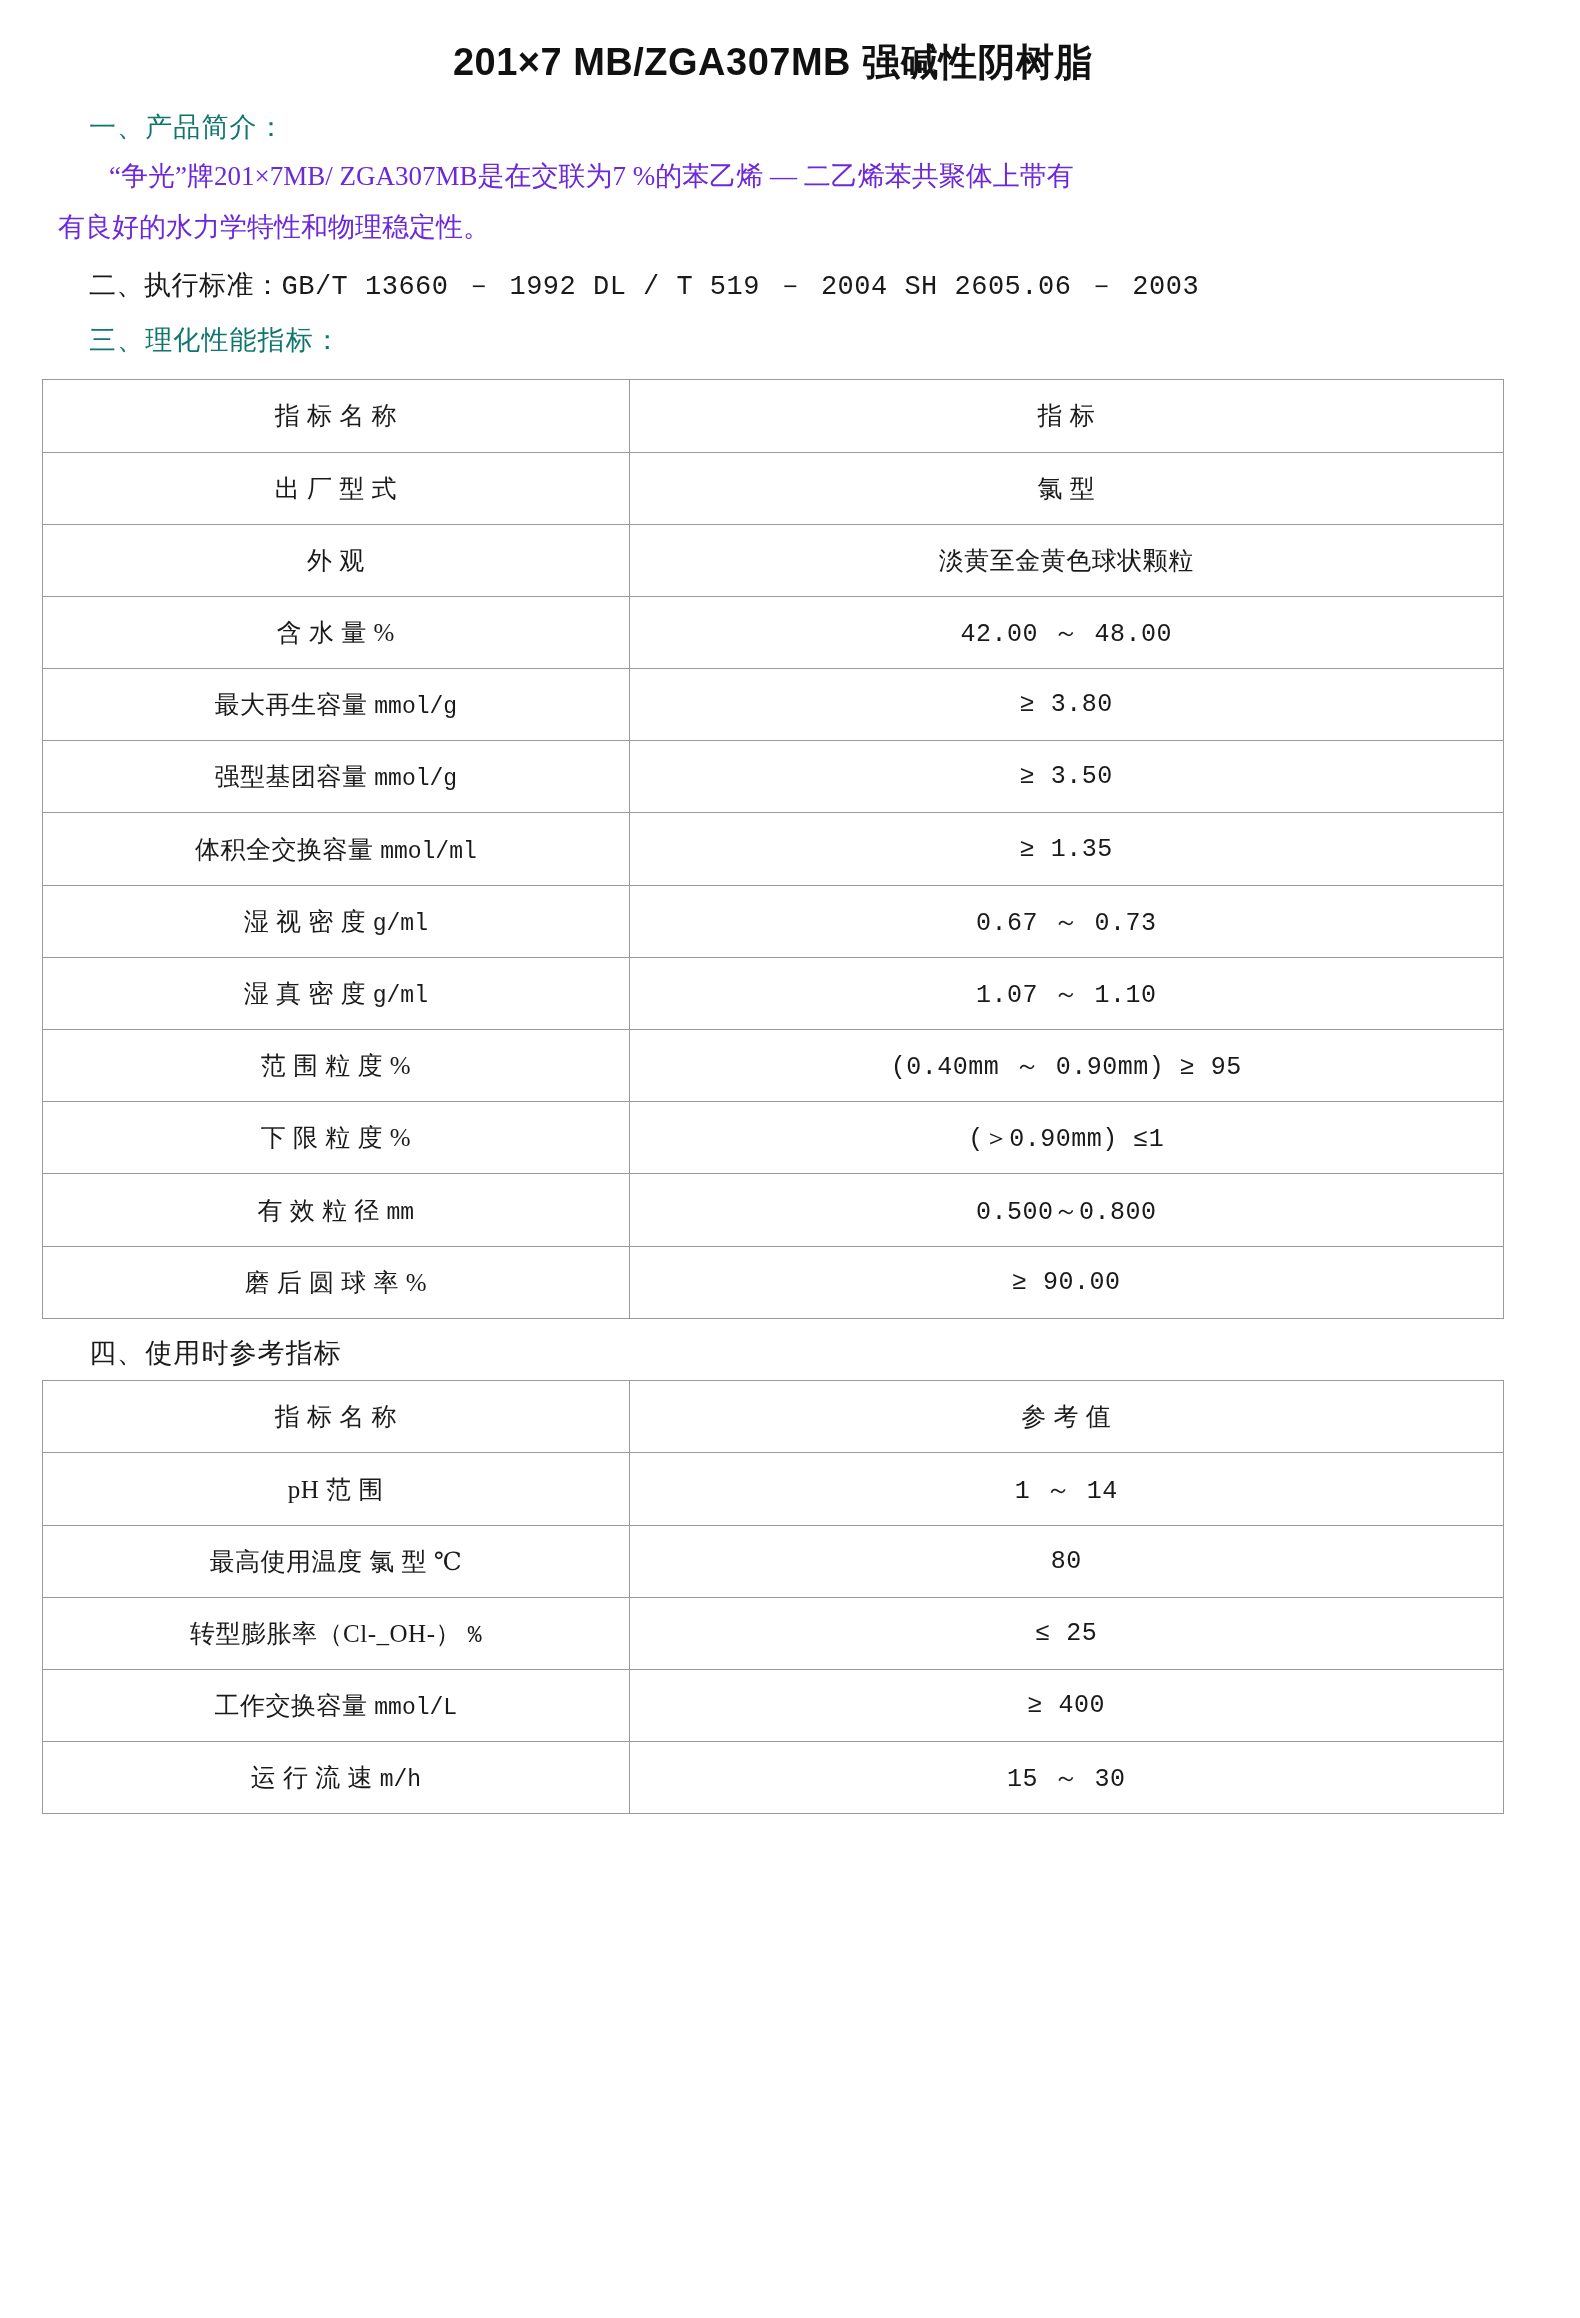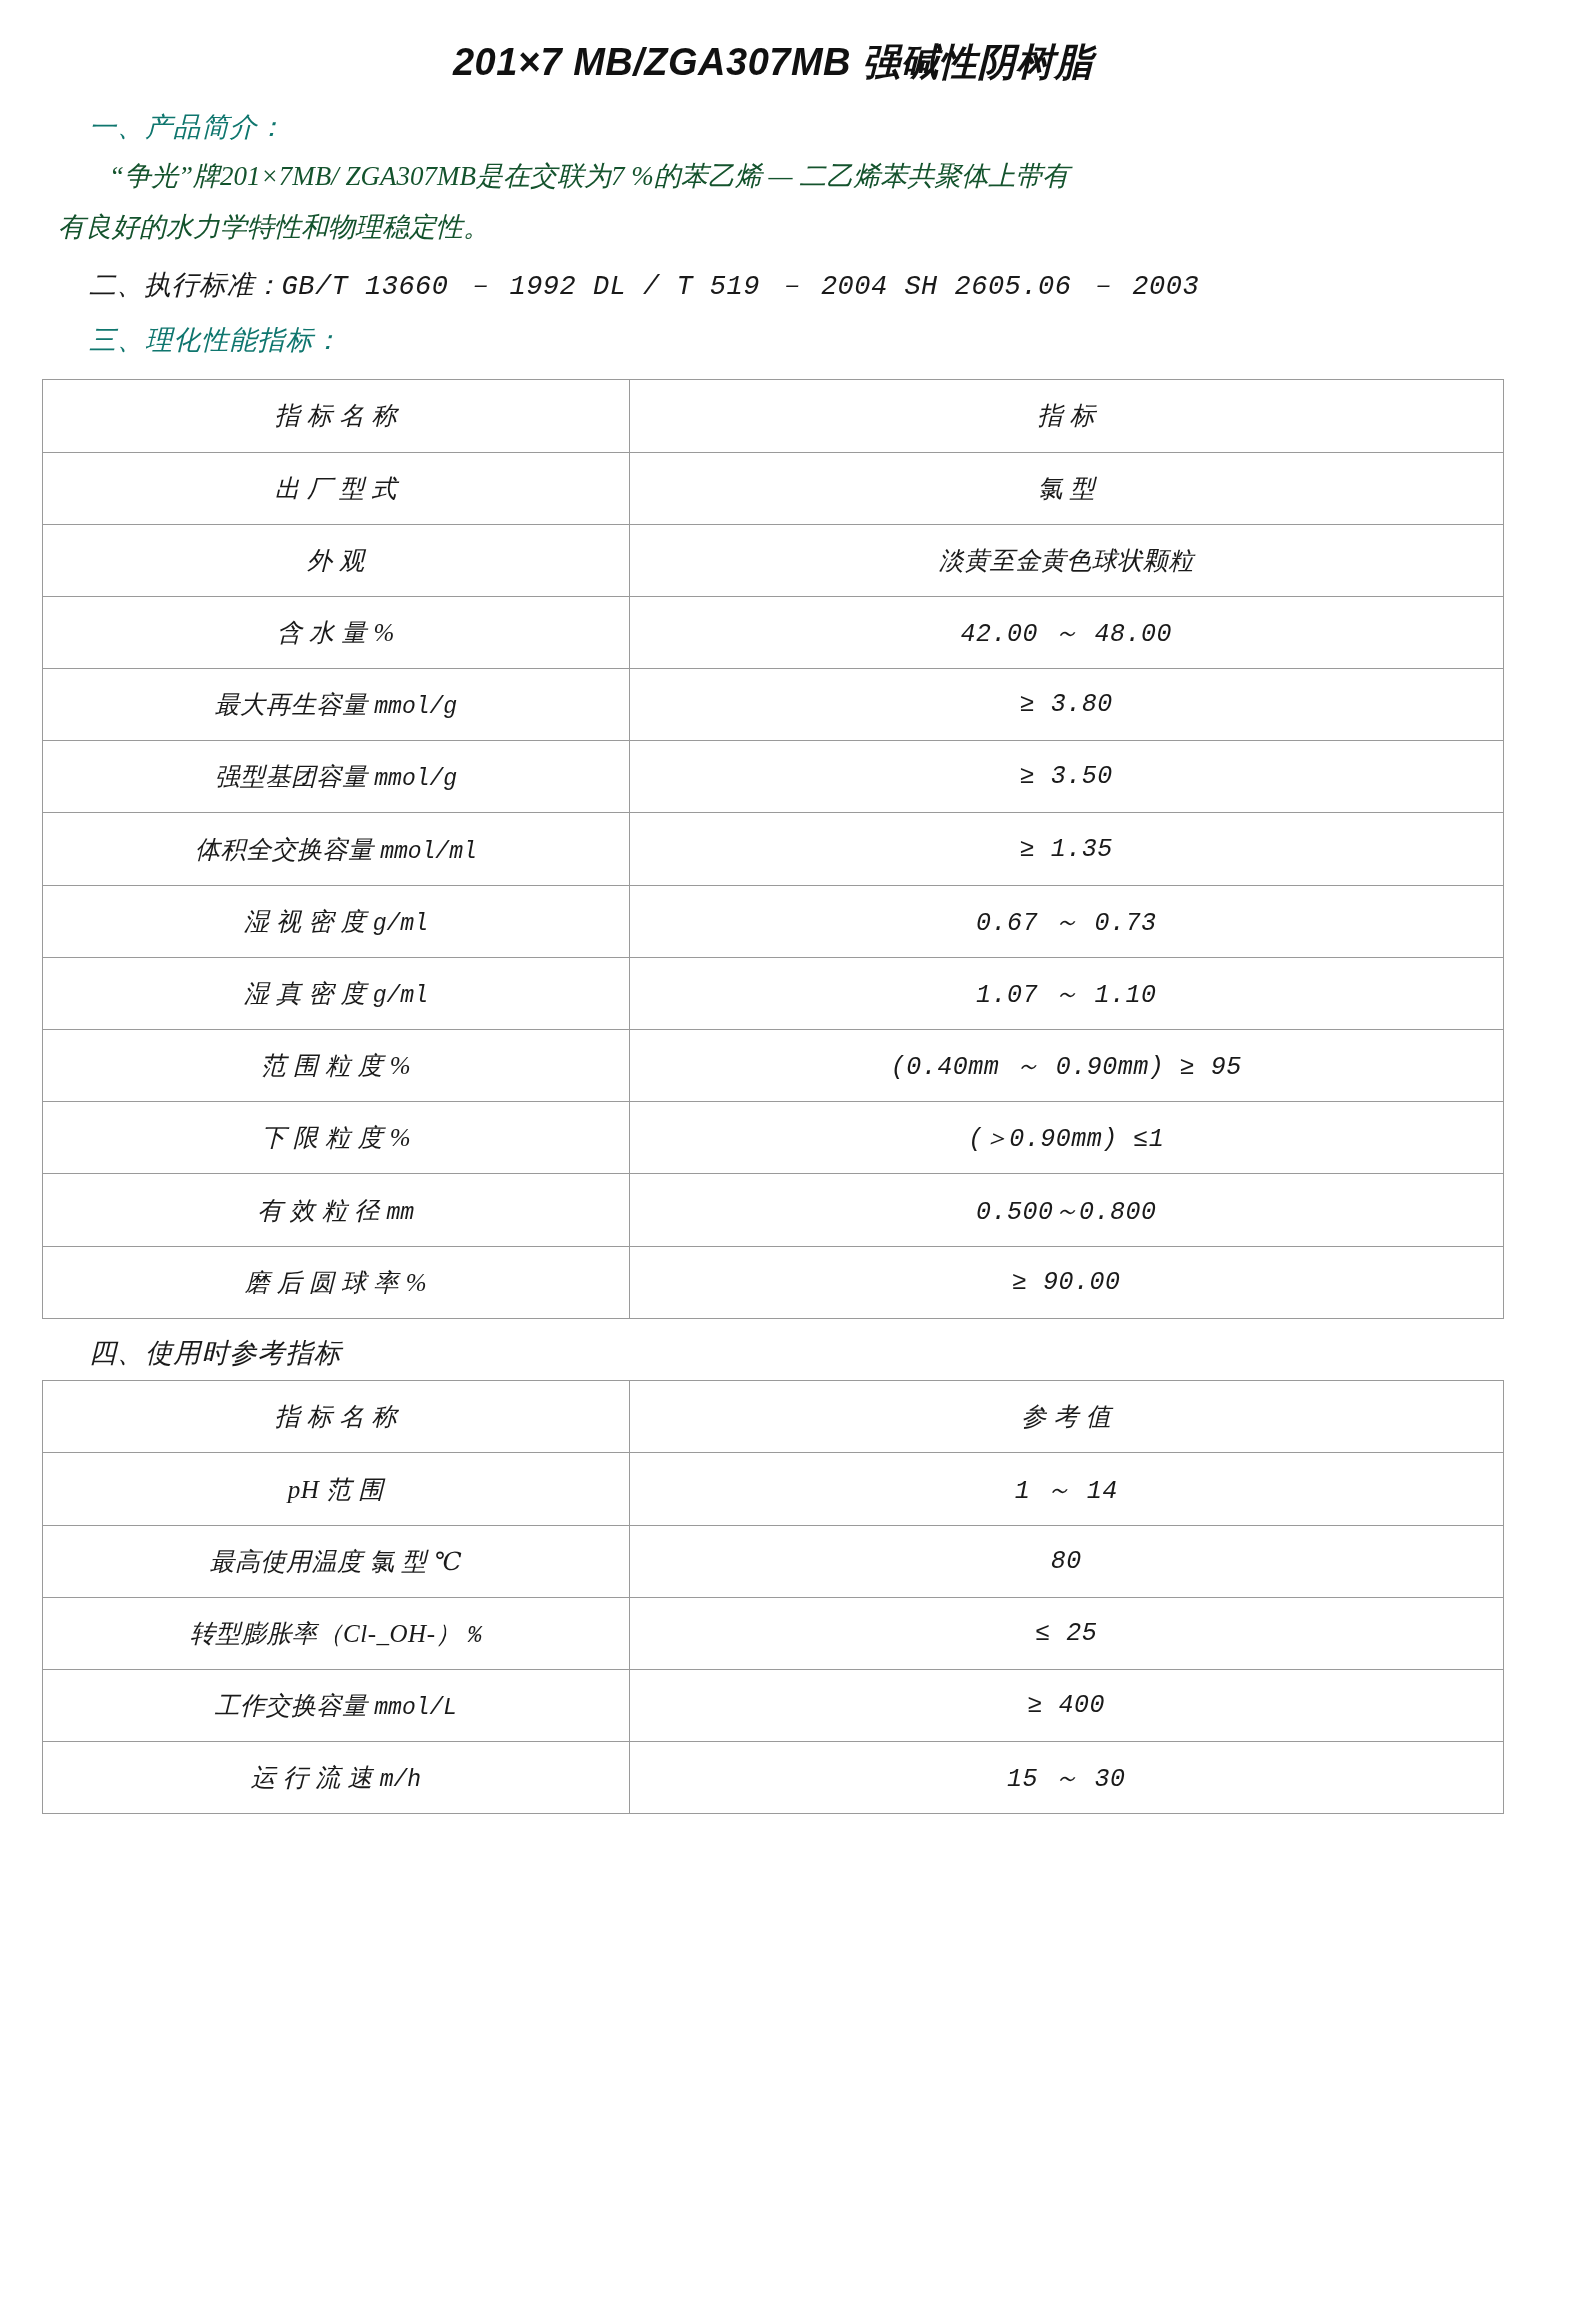--- a/index.html
+++ b/index.html
@@ -10,21 +10,20 @@
   body {
     width: 1581px;
     min-height: 2319px;
     font-family: "Liberation Serif", "DejaVu Serif", serif;
     color: #1a1a1a;
   }
   .page {
     width: 1568px;
     box-sizing: border-box;
     padding: 21px 64px 32px 42px;
-    font-style: italic;
   }
   .doc-title {
     text-align: center;
     font-family: "Liberation Sans", sans-serif;
     font-weight: bold;
     font-size: 38px;
     letter-spacing: 0.5px;
     margin: 16px 0 21px 0;
     color: #111111;
   }
@@ -35,21 +34,21 @@
     letter-spacing: 1.1px;
     color: #0f766e;
   }
   .para {
     font-size: 27px;
     line-height: 1.62;
     margin: 7.4px 0 7.4px 0;
     padding: 0 21px 0 16px;
     text-align: justify;
     text-indent: 0;
-    color: #14532d;
+    color: #6d28d9;
   }
   .para.indent {
     text-indent: 51px;
   }
   .mono {
     font-family: "Liberation Mono", "DejaVu Sans Mono", monospace;
     letter-spacing: 0.5px;
   }
   .std-line {
     font-size: 27px;

